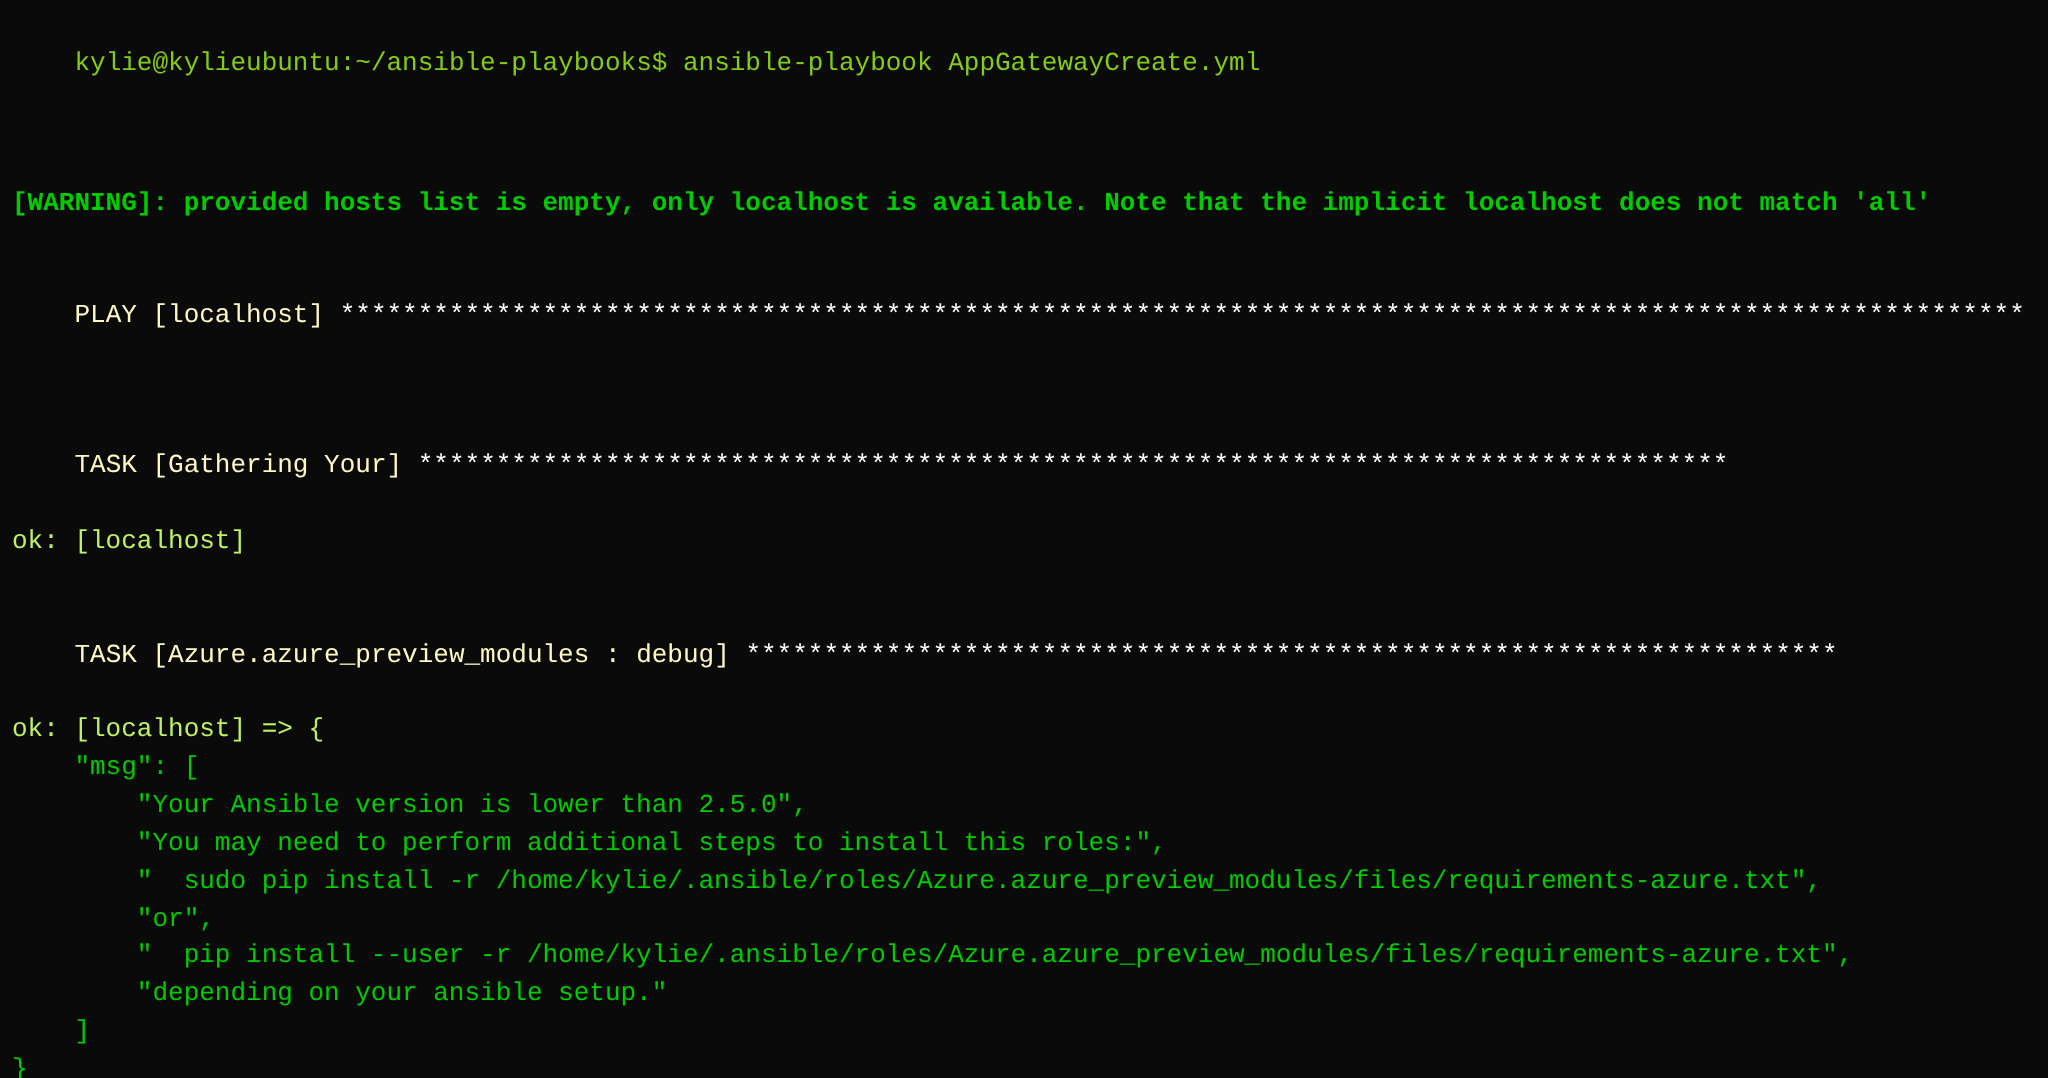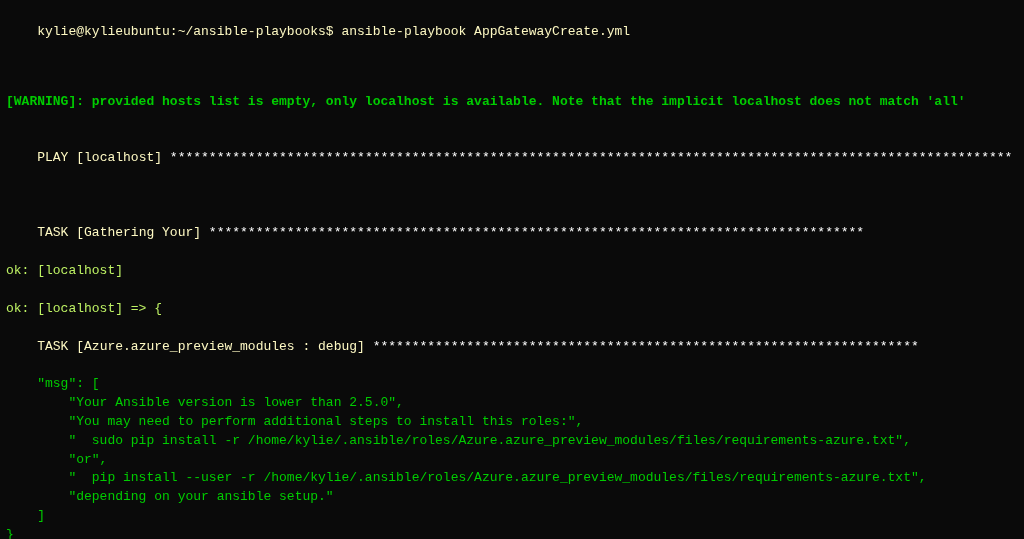--- a/index.html
+++ b/index.html
@@ -25,21 +25,21 @@
       padding: 4px 6px;
       overflow: hidden;
     }
 
     .line {
       white-space: pre;
       line-height: 1.45;
     }
 
     .prompt {
-      color: #fef9c3;
+      color: #84cc16;
       text-align: center;
     }
 
     .warning {
       color: #00cc00;
       font-weight: bold;
       margin-top: 32px;
     }
 
     .task-header {
@@ -78,25 +78,25 @@
   <div class="line">&nbsp;</div>
 
   <div class="line">
     <span class="task-header">TASK [Gathering Your] </span><span class="stars">************************************************************************************</span>
   </div>
 
   <div class="line ok-line">ok: [localhost]</div>
 
   <div class="line">&nbsp;</div>
 
-  <div class="line ok-line">ok: [localhost] =&gt; {</div>
-
   <div class="line">
     <span class="task-header">TASK [Azure.azure_preview_modules : debug] </span><span class="stars">**********************************************************************</span>
   </div>
+
+  <div class="line ok-line">ok: [localhost] =&gt; {</div>
   <div class="line debug-msg">    "msg": [</div>
   <div class="line debug-msg">        "Your Ansible version is lower than 2.5.0",</div>
   <div class="line debug-msg">        "You may need to perform additional steps to install this roles:",</div>
   <div class="line debug-msg">        "  sudo pip install -r /home/kylie/.ansible/roles/Azure.azure_preview_modules/files/requirements-azure.txt",</div>
   <div class="line debug-msg">        "or",</div>
   <div class="line debug-msg">        "  pip install --user -r /home/kylie/.ansible/roles/Azure.azure_preview_modules/files/requirements-azure.txt",</div>
   <div class="line debug-msg">        "depending on your ansible setup."</div>
   <div class="line debug-msg">    ]</div>
   <div class="line debug-msg">}</div>
 

